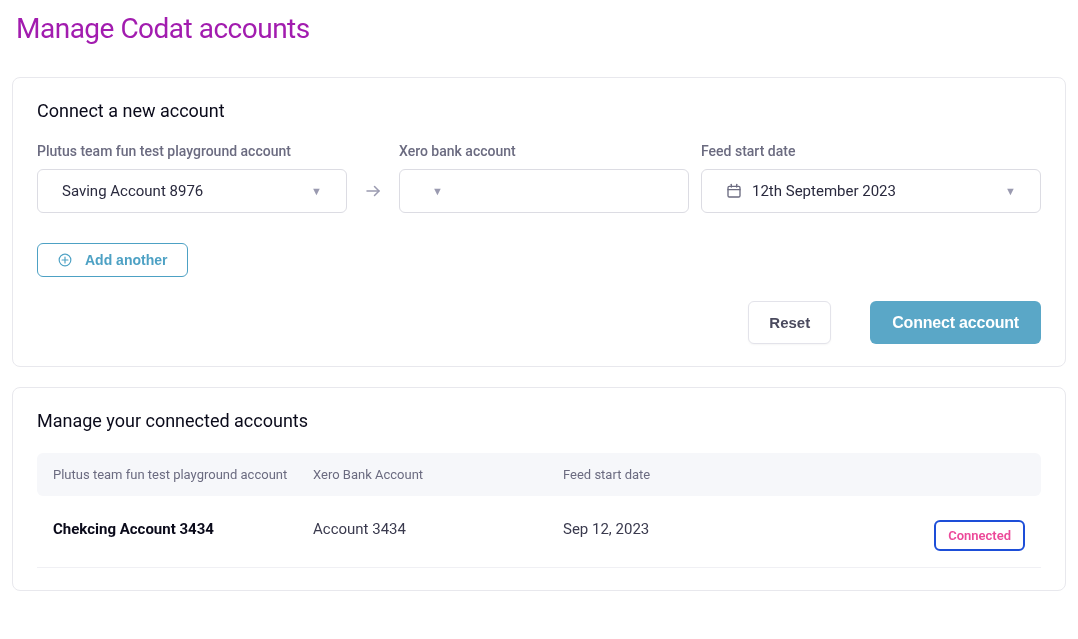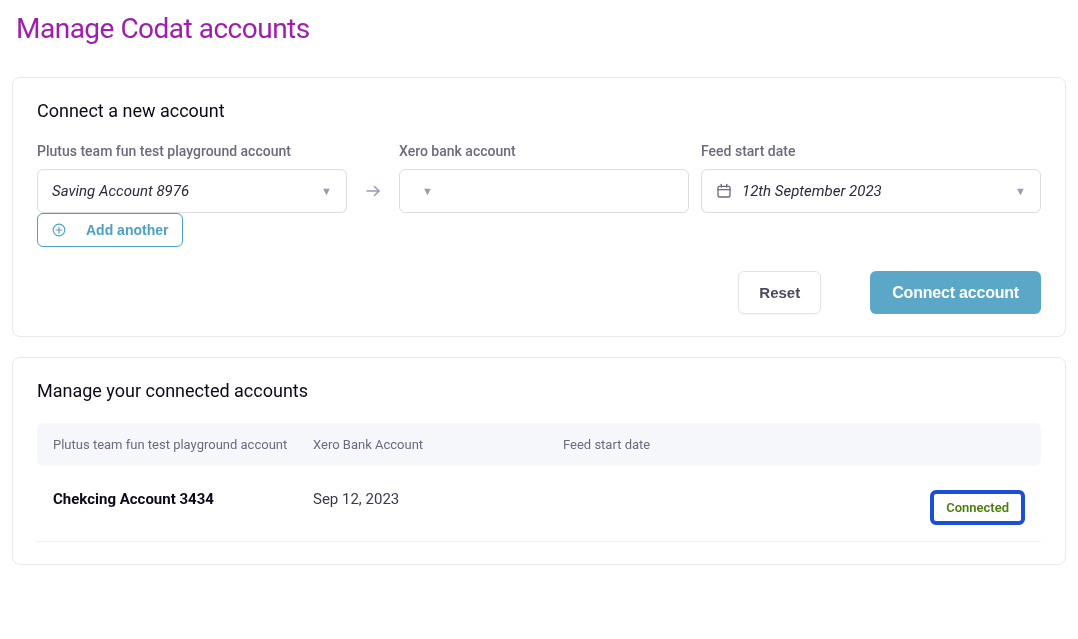--- a/index.html
+++ b/index.html
@@ -43,68 +43,68 @@
 .field-label {
   font-size: 14px;
   color: #6b6b80;
   margin-bottom: 10px;
   font-weight: 500;
 }
 .select {
   position: relative;
   border: 1px solid #dcdce3;
   border-radius: 6px;
-  padding: 12px 14px;
+  padding: 12px 24px;
   font-size: 15px;
   color: #2a2a3e;
   background: #fff;
   cursor: pointer;
   display: flex;
   align-items: center;
   justify-content: space-between;
   min-height: 44px;
-  font-style: italic;
 }
 .select .value { flex: 1; }
 .select .chev { color: #9a9ab0; font-size: 11px; margin-left: 8px; }
 .select .cal-icon { margin-right: 10px; color: #6b6b80; display:inline-flex; }
 .arrow-between {
   display: flex;
   align-items: center;
   justify-content: center;
   height: 44px;
   width: 28px;
   color: #9a9ab0;
 }
 .first-field   { flex: 0 0 310px; }
 .middle-field  { flex: 0 0 290px; }
 .last-field    { flex: 1; }
 
 .add-another {
+  margin-top: 30px;
   border: 1px solid #4da1c4;
   background: #fff;
   color: #4da1c4;
   font-weight: 700;
   font-size: 14px;
-  padding: 8px 14px;
+  padding: 8px 20px;
   border-radius: 6px;
   cursor: pointer;
   display: inline-flex;
   align-items: center;
-  gap: 20px;
+  gap: 13px;
 }
 .add-another .plus {
   display:inline-flex;
 }
 
 .actions {
   margin-top: 24px;
   display: flex;
   justify-content: flex-end;
-  gap: 14px;
+  gap: 4px;
 }
 .btn-reset {
   border: 1px solid #e3e3ea;
   background: #fff;
   color: #4a4a5e;
   font-weight: 700;
   font-size: 15px;
   padding: 12px 20px;
   border-radius: 6px;
   cursor: pointer;
@@ -139,23 +139,23 @@
   border-bottom: 1px solid #f0f0f4;
 }
 .col-1 { flex: 0 0 260px; padding-right: 12px; }
 .col-2 { flex: 0 0 250px; }
 .col-3 { flex: 1; }
 .col-4 { flex: 0 0 120px; display:flex; justify-content:flex-end; }
 .row-name { font-weight: 700; font-size: 15px; color: #0a0a1a; }
 .row-sub  { font-size: 12px; color: #6b6b80; margin-top: 2px; }
 .row-val  { font-size: 15px; color: #3a3a4e; }
 .badge-connected {
-  border: 4px solid #1d4ed8;
-  background: #fff;
-  color: #4d7c0f;
+  border: 2px solid #1d4ed8;
+  background: #fff;
+  color: #ec4899;
   font-weight: 600;
   font-size: 13px;
   padding: 6px 12px;
   border-radius: 6px;
 }
 </style>
 </head>
 <body>
 
 <h1 class="page-title">Manage Codat accounts</h1>
@@ -229,18 +229,19 @@
     <div class="col-1">Plutus team fun test playground account</div>
     <div class="col-2">Xero Bank Account</div>
     <div class="col-3">Feed start date</div>
     <div class="col-4"></div>
   </div>
 
   <div class="table-row">
     <div class="col-1">
       <div class="row-name">Chekcing Account 3434</div>
     </div>
+    <div class="col-2 row-val">Account 3434</div>
     <div class="col-3 row-val">Sep 12, 2023</div>
     <div class="col-4">
       <span class="badge-connected">Connected</span>
     </div>
   </div>
 </section>
 
 </body></html>

